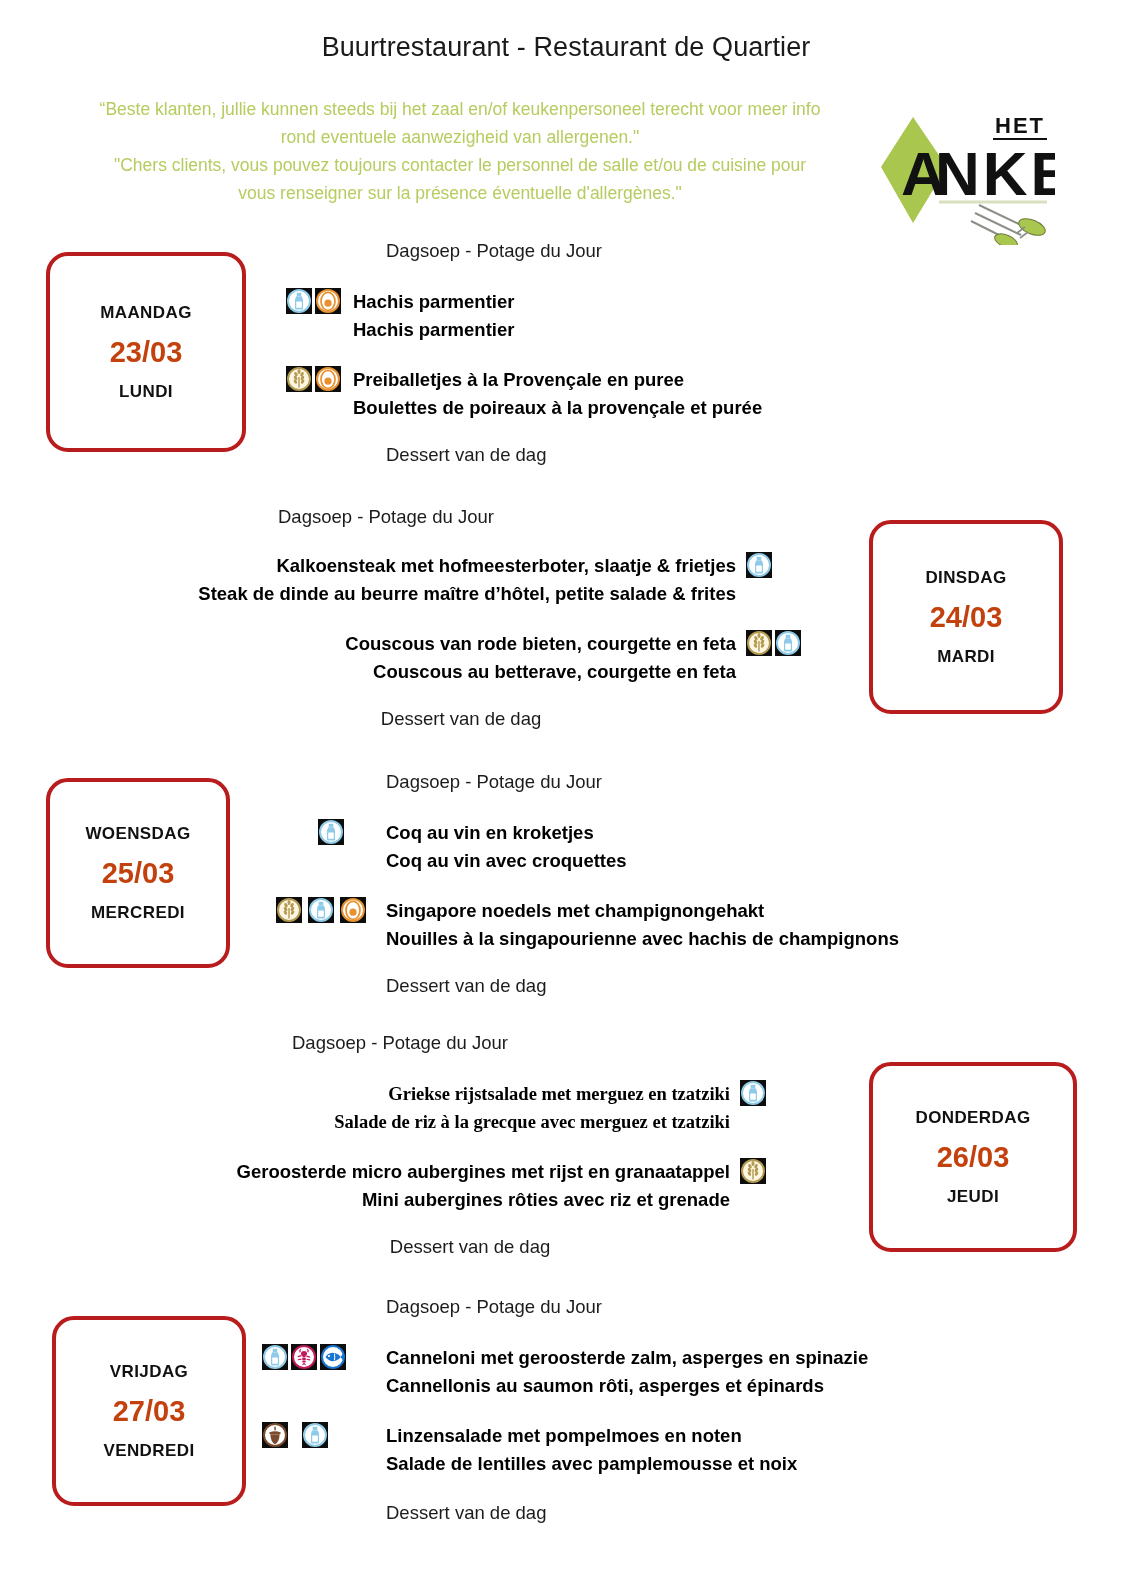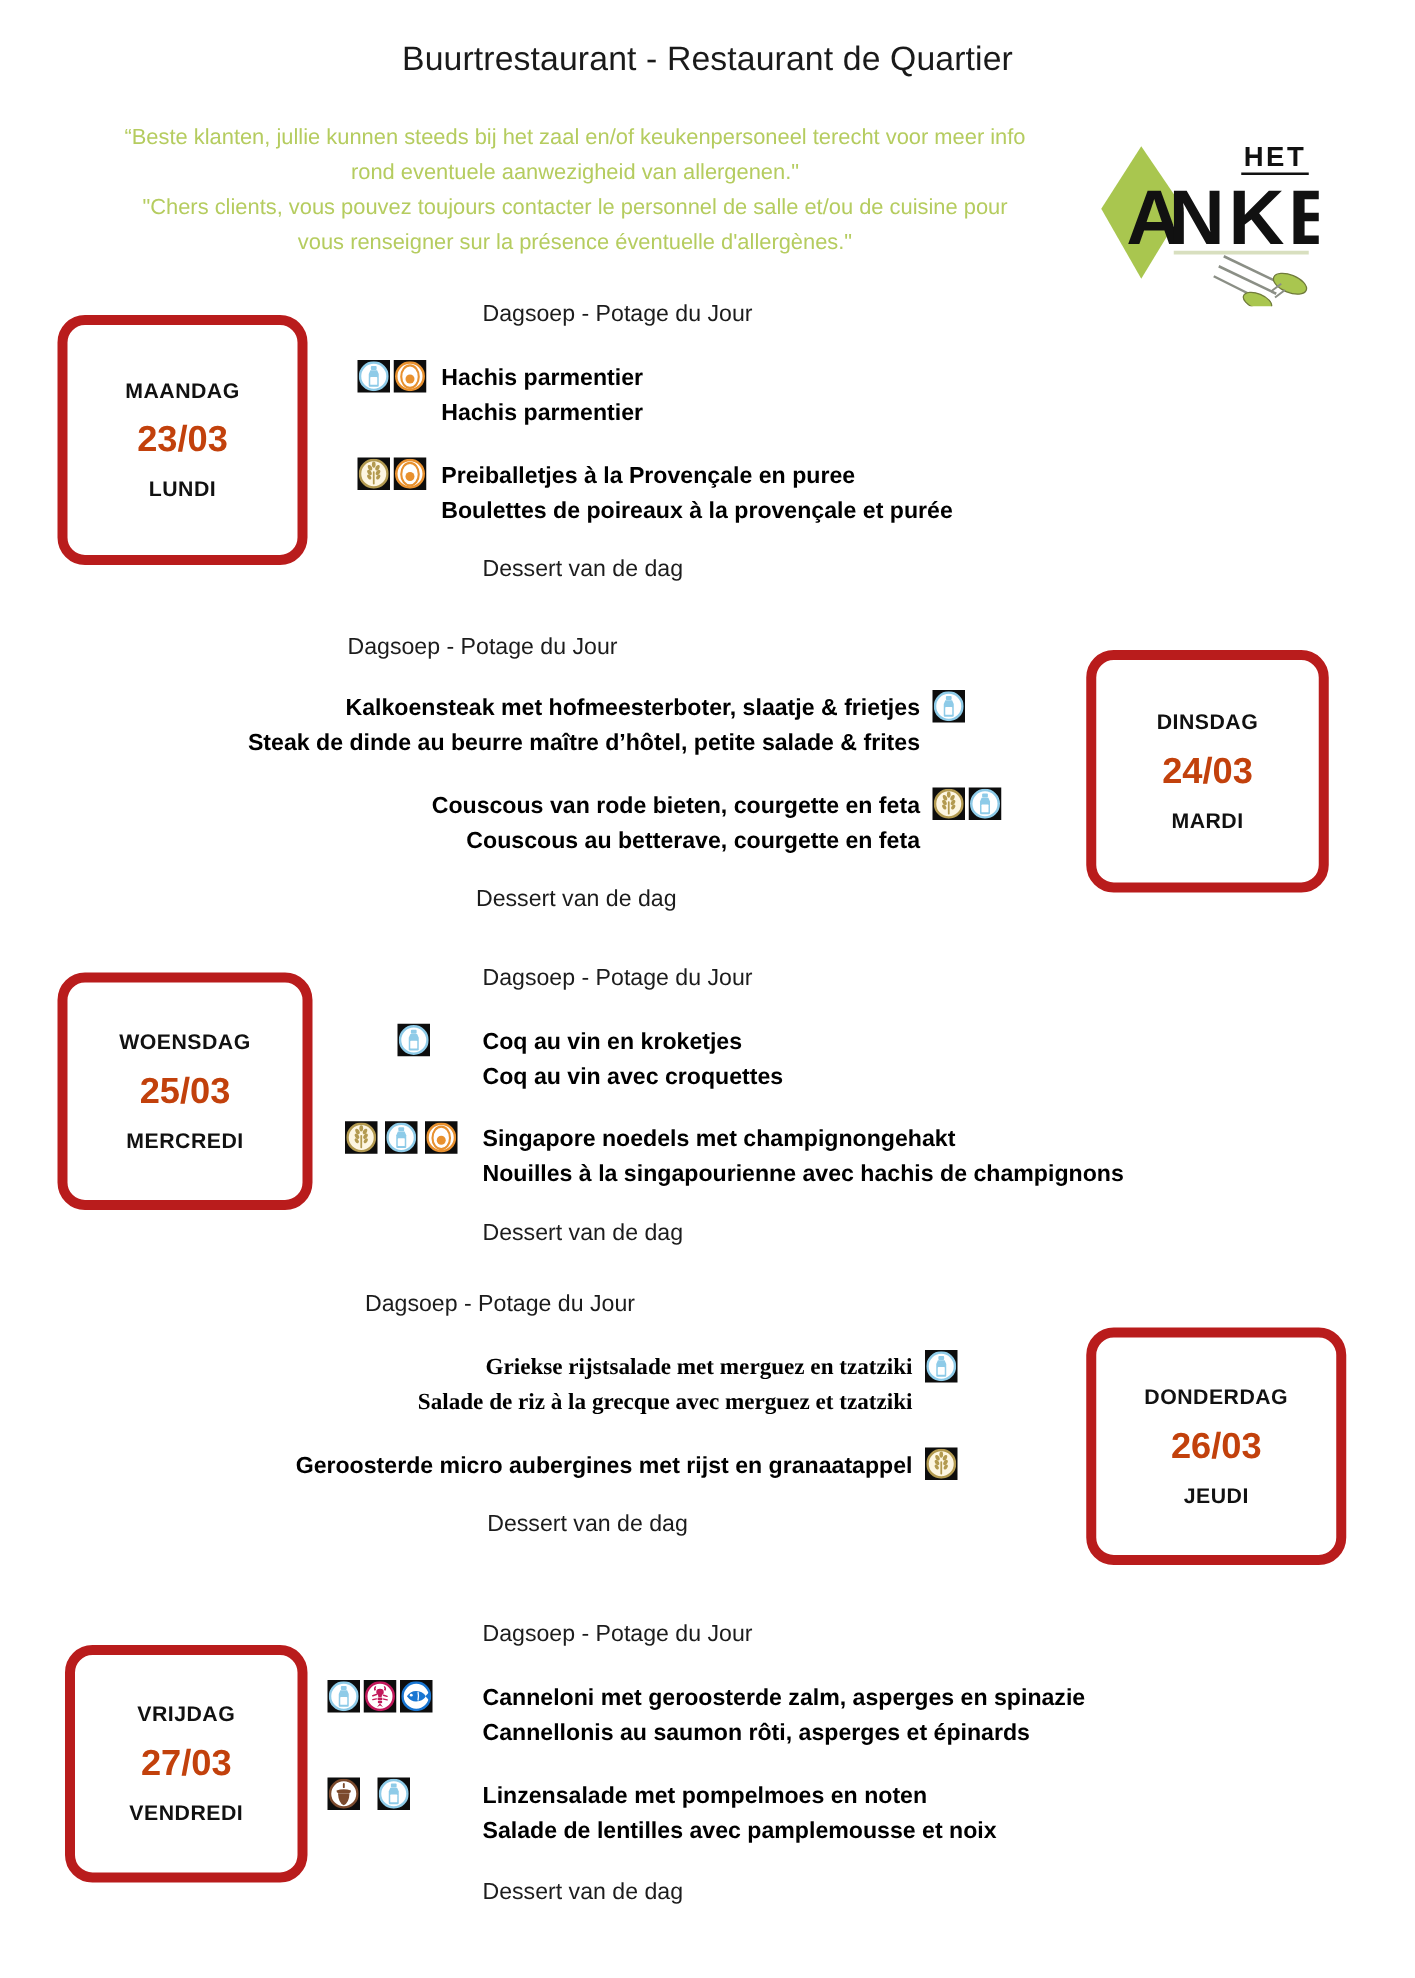--- a/index.html
+++ b/index.html
@@ -24,21 +24,21 @@
     text-align:center;color:#b5cc5f;font-size:17.5px;line-height:28px;
   }
   .notice .ln{display:block;white-space:nowrap;}
 
   
   .logo{position:absolute;left:875px;top:105px;width:180px;height:140px;}
 
   
   .daybox{
     position:absolute;
-    border:8px solid #b91c1c;
+    border:4px solid #b91c1c;
     border-radius:22px;
     background:#fff;
     box-sizing:border-box;
     display:flex;flex-direction:column;
     align-items:center;justify-content:center;
     text-align:center;
   }
   .daybox .dname{font-size:17px;font-weight:bold;color:#111;letter-spacing:.4px;}
   .daybox .ddate{font-size:29px;font-weight:bold;color:#c2410c;margin:13px 0 13px;}
   .daybox .dfr{font-size:17px;font-weight:bold;color:#111;letter-spacing:.4px;}
@@ -220,21 +220,21 @@
       <rect x="9.7" y="3.8" width="4.6" height="3.1" rx="0.7" fill="#8ecbe8"></rect>
       <path d="M9.3 7.2 L8 10.2 L8 19.4 Q8 20.4 9 20.4 L15 20.4 Q16 20.4 16 19.4 L16 10.2 L14.7 7.2 Z" fill="#8ecbe8"></path>
       <rect x="9.2" y="12.6" width="5.6" height="6.2" rx="0.5" fill="#ffffff"></rect>
     </svg>
           </span>
         </div>
     </div>
     <div class="dessert" style="margin-top:22px;text-align:center;padding-left:80px;">Dessert van de dag</div>
   </div>
 
-  <div class="daybox" style="left:46px;top:778px;width:204px;height:190px;">
+  <div class="daybox" style="left:46px;top:778px;width:184px;height:190px;">
     <div class="dname">WOENSDAG</div>
     <div class="ddate">25/03</div>
     <div class="dfr">MERCREDI</div>
   </div>
   <div class="menu" style="left:276px;top:771px;width:780px;">
     <div class="soup" style="margin-left:110px;">Dagsoep - Potage du Jour</div>
     <div class="row" style="margin-top:26px;">
       <div class="icons" style="width:110px;justify-content:center;">
           <span class="ico">
             <svg width="24" height="24" viewBox="0 0 24 24">
@@ -315,20 +315,21 @@
       <rect x="9.7" y="3.8" width="4.6" height="3.1" rx="0.7" fill="#8ecbe8"></rect>
       <path d="M9.3 7.2 L8 10.2 L8 19.4 Q8 20.4 9 20.4 L15 20.4 Q16 20.4 16 19.4 L16 10.2 L14.7 7.2 Z" fill="#8ecbe8"></path>
       <rect x="9.2" y="12.6" width="5.6" height="6.2" rx="0.5" fill="#ffffff"></rect>
     </svg>
           </span>
         </div>
     </div>
     <div class="row rtl" style="margin-top:22px;">
       <div class="dish" style="text-align:right;">
         <div>Geroosterde micro aubergines met rijst en granaatappel</div>
+        <div class="l2">Mini aubergines rôties avec riz et grenade</div>
       </div>
       <div class="icons pad-l" style="width:40px;">
           <span class="ico">
             <svg width="24" height="24" viewBox="0 0 24 24">
       <circle cx="12" cy="12" r="11" fill="#fdf6e2"></circle>
       <circle cx="12" cy="12" r="11" fill="none" stroke="#b39a50" stroke-width="2"></circle>
       <rect x="11.3" y="10" width="1.4" height="10.5" rx="0.6" fill="#b39a50"></rect>
       <g fill="#b39a50">
         <ellipse cx="12" cy="4.6" rx="1.5" ry="2.5"></ellipse>
         <ellipse cx="9" cy="7.2" rx="1.5" ry="2.4" transform="rotate(-28 9 7.2)"></ellipse>

